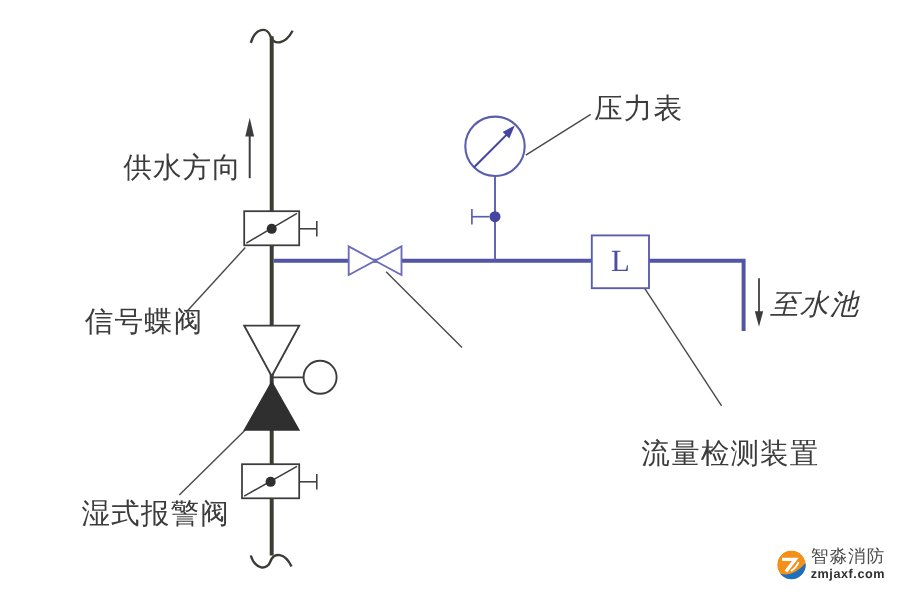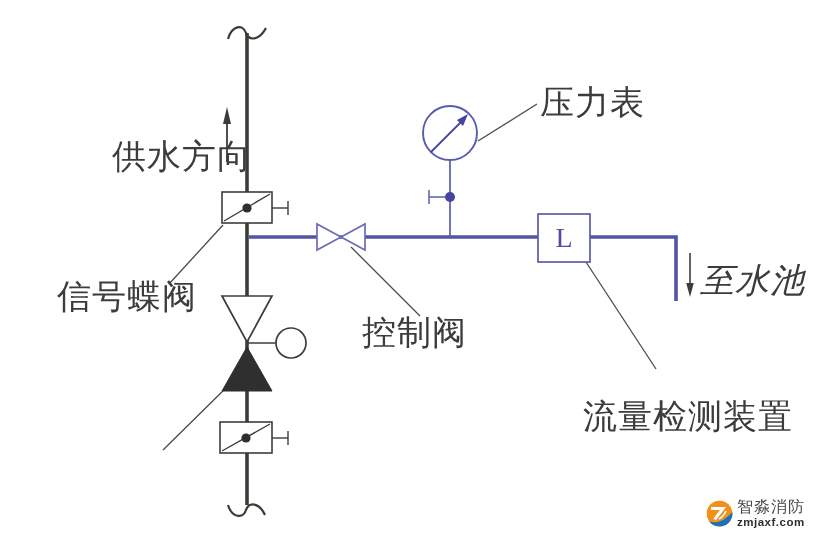--- a/index.html
+++ b/index.html
@@ -9,21 +9,21 @@
     height: 541px;
     background: #ffffff;
     overflow: hidden;
     font-family: "Liberation Serif", "DejaVu Serif", serif;
   }
   #diagram-svg { position: absolute; left: 0; top: 0; }
 
   .cn-label {
     position: absolute;
     color: #3c3c3c;
-    font-size: 34px;
+    font-size: 26px;
     letter-spacing: 1px;
     line-height: 1;
     white-space: nowrap;
     font-family: "Liberation Serif", "DejaVu Serif", serif;
   }
   .flow-letter {
     position: absolute;
     left: 538px; top: 222px; width: 52px;
     text-align: center;
     font-size: 28px;
@@ -114,30 +114,30 @@
       <rect x="220" y="422" width="52" height="31" fill="#ffffff" stroke="#3c3c3c" stroke-width="1.6"></rect>
       <line x1="222" y1="451" x2="270" y2="424" stroke="#3c3c3c" stroke-width="1.4"></line>
       <circle cx="246" cy="438" r="4.6" fill="#2f2f2f"></circle>
       <line x1="272" y1="438" x2="288" y2="438" stroke="#3c3c3c" stroke-width="1.4"></line>
       <line x1="288" y1="431" x2="288" y2="445" stroke="#3c3c3c" stroke-width="1.4"></line>
     </g>
   </svg>
 
   <div class="cn-label" style="left:112px; top:140px;">供水方向</div>
 
-  <div class="cn-label" style="left:57px; top:280px;font-family:Liberation Serif, serif;">信号蝶阀</div>
+  <div class="cn-label" style="left:77px; top:280px;font-family:Liberation Serif, serif;">信号蝶阀</div>
 
-  <div class="cn-label" style="left:362px; top:316px;">控制阀</div>
 
   <div class="cn-label" style="left:540px; top:86px;">压力表</div>
 
   <div class="cn-label" style="left:583px; top:376px;margin-top:24px;">流量检测装置</div>
 
   <div class="cn-label" style="left:700px; top:264px;font-style:italic;">至水池</div>
 
+  <div class="cn-label" style="left:74px; top:454px;">湿式报警阀</div>
 
   <div class="flow-letter">L</div>
 
   <div class="logo">
     <svg width="27" height="27" viewBox="0 0 27 27">
       <clipPath id="lc">
           <circle cx="13.5" cy="13.5" r="13"></circle>
         </clipPath>
       <g clip-path="url(#lc)">
         <circle cx="13.5" cy="13.5" r="13" fill="#f39019"></circle>

